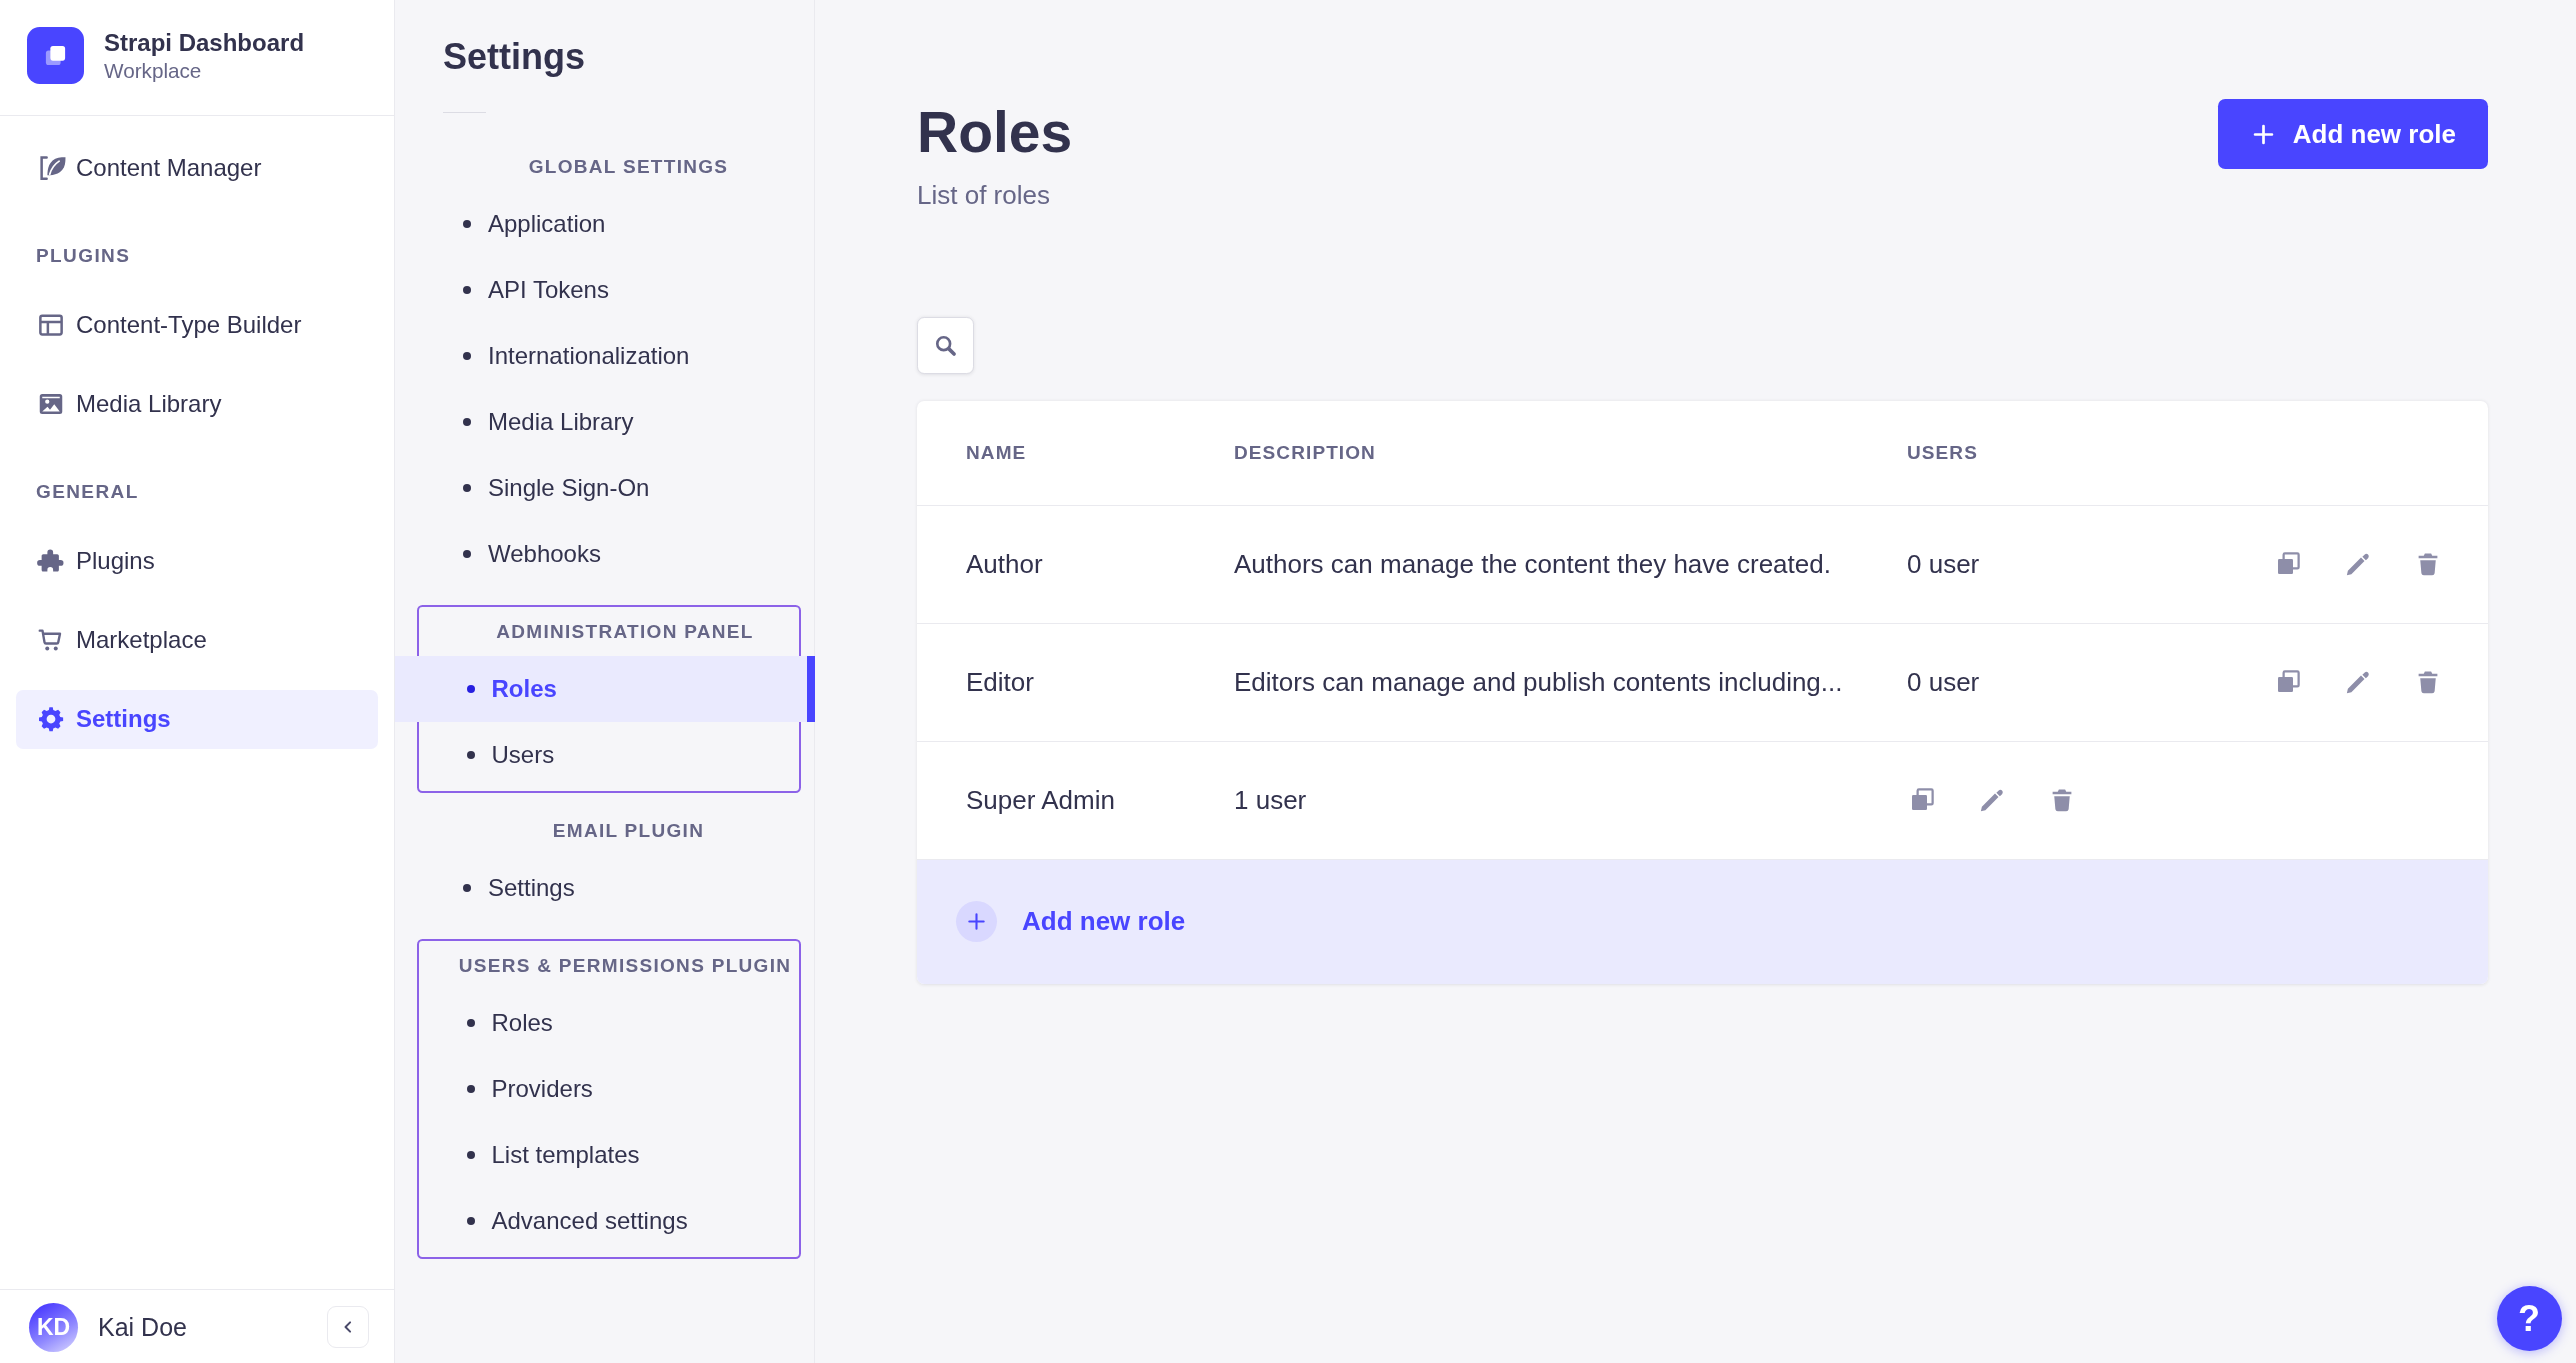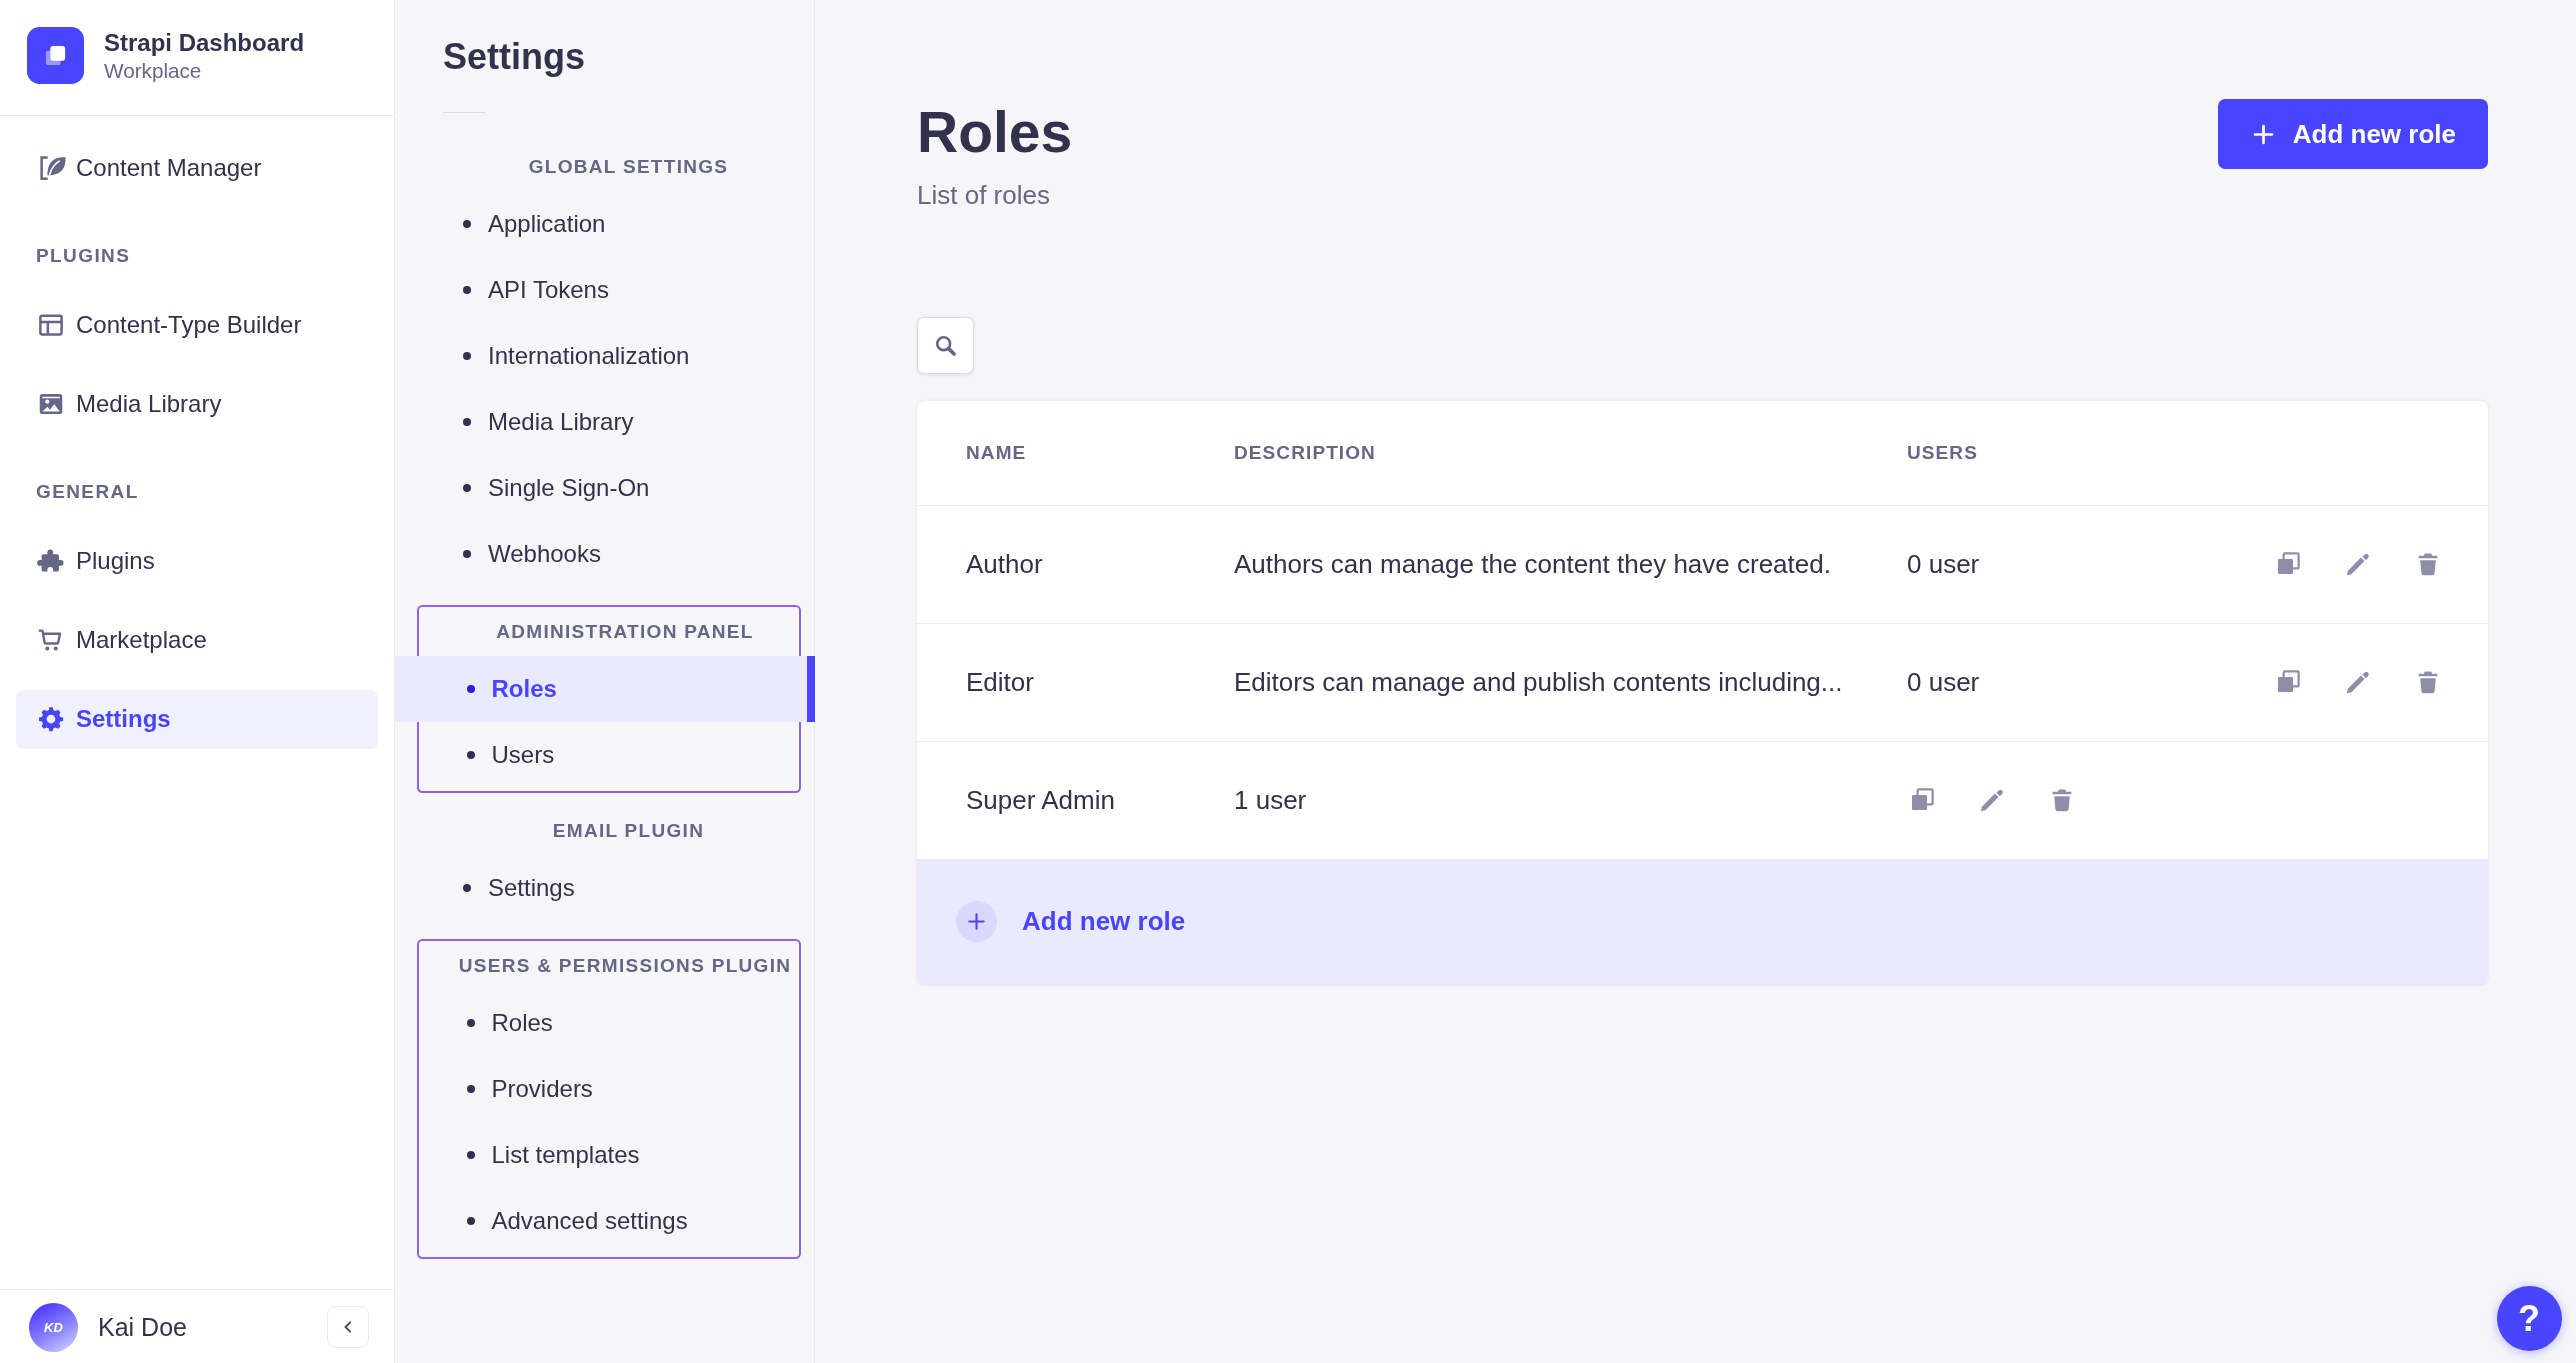--- a/index.html
+++ b/index.html
@@ -42,22 +42,22 @@
     padding: 0 20px; margin: 47px 0 29px;
   }
   .sidebar-user {
     position: absolute; left: 0; right: 0; bottom: 0; height: 75px;
     border-top: 0.9px solid #eaeaef; display: flex; align-items: center;
     gap: 20px; padding: 0 25px 0 29px; background: #fff;
   }
   .avatar {
     width: 49px; height: 49px; border-radius: 50%;
     background: linear-gradient(150deg, #4130ff 5%, #8f88ff 60%, #dcdaff 100%);
-    color: #fff; font-size: 13px; font-weight: bold;
-    display: flex; align-items: center; justify-content: center; flex: none; font-style: italic;
+    color: #fff; font-size: 23px; font-weight: bold;
+    display: flex; align-items: center; justify-content: center; flex: none;
   }
   .user-name { font-size: 25px; color: #32324d; }
   .collapse-btn {
     margin-left: auto; width: 42px; height: 42px; background: #fff;
     border: 0.9px solid #eaeaef; border-radius: 9px; cursor: pointer;
     display: flex; align-items: center; justify-content: center; color: #4a4a6a;
   }
   .collapse-btn svg { width: 20px; height: 20px; }
 
   

